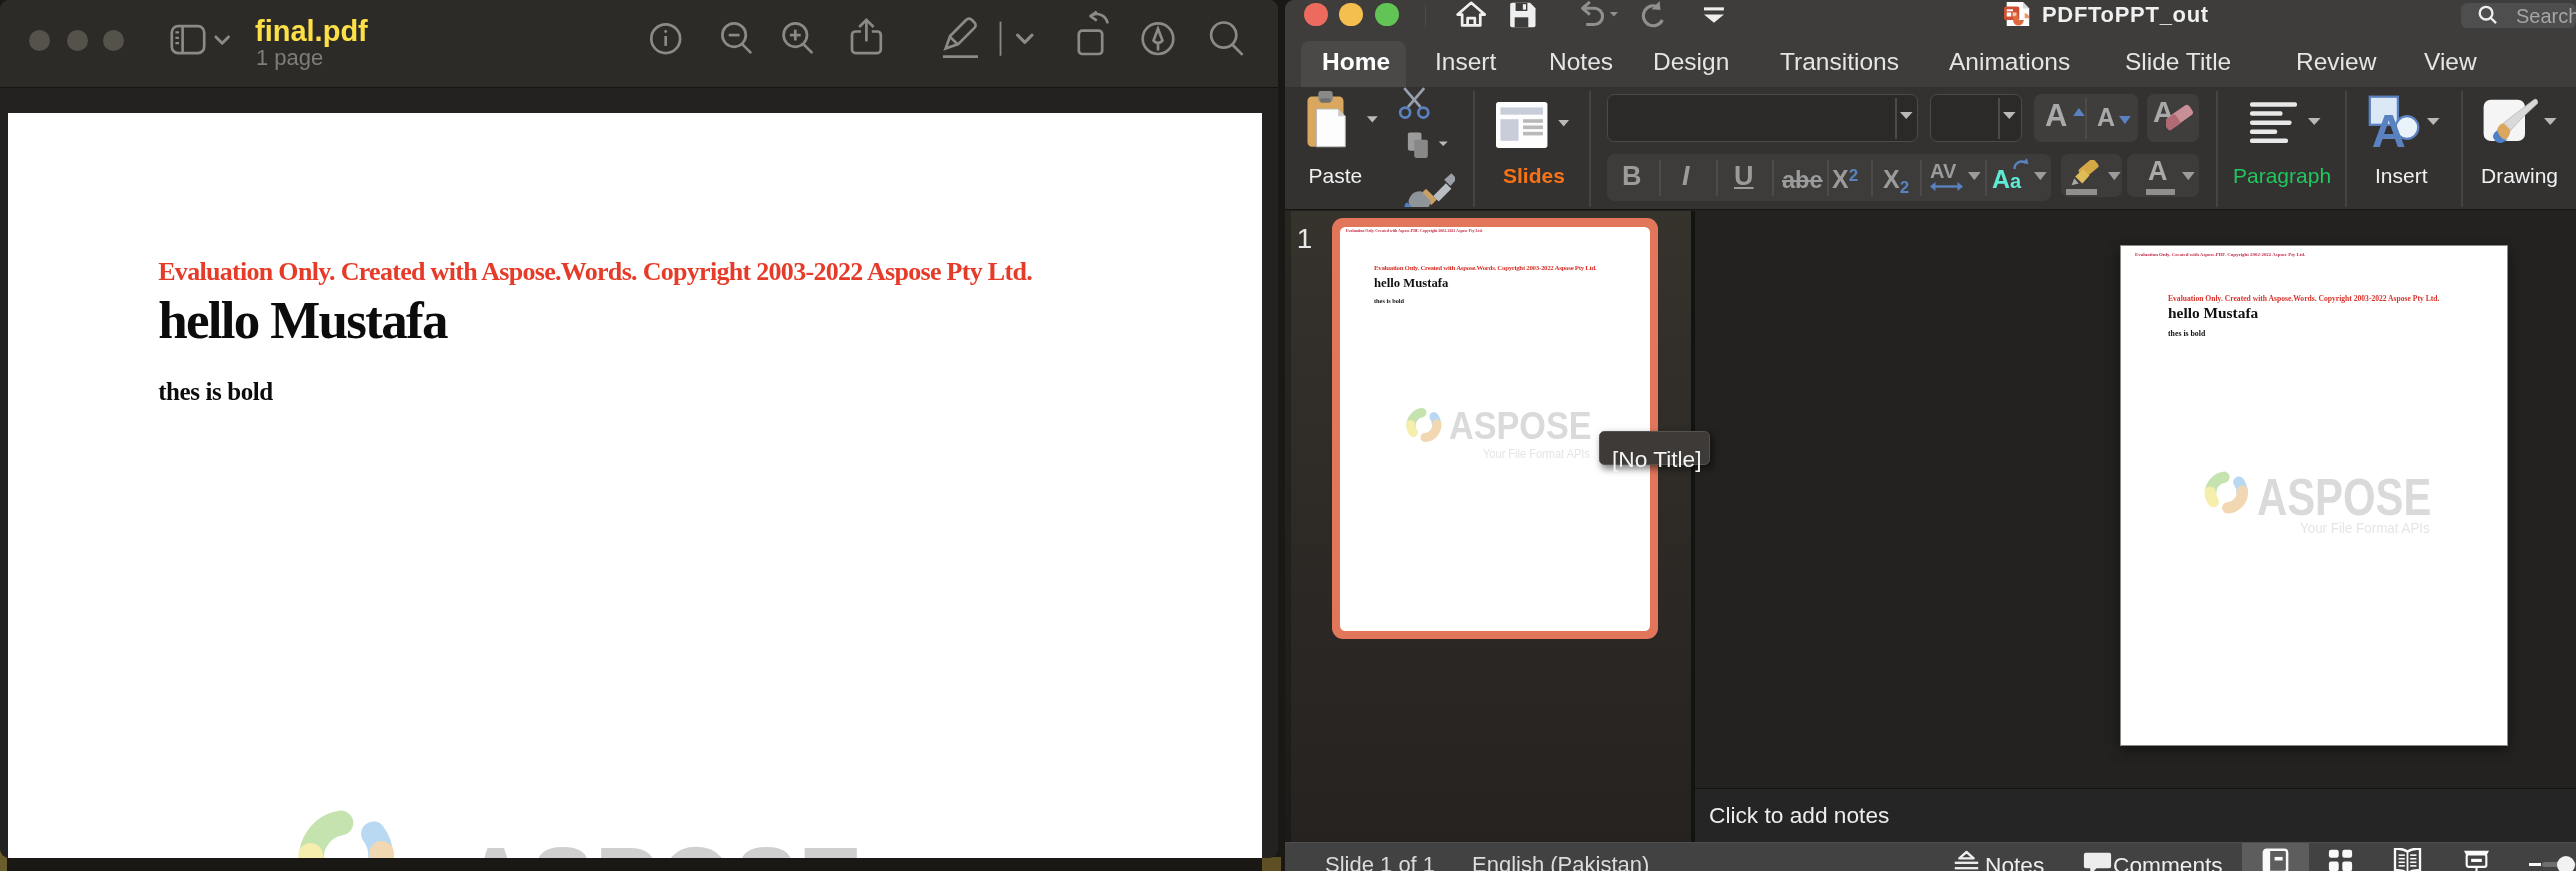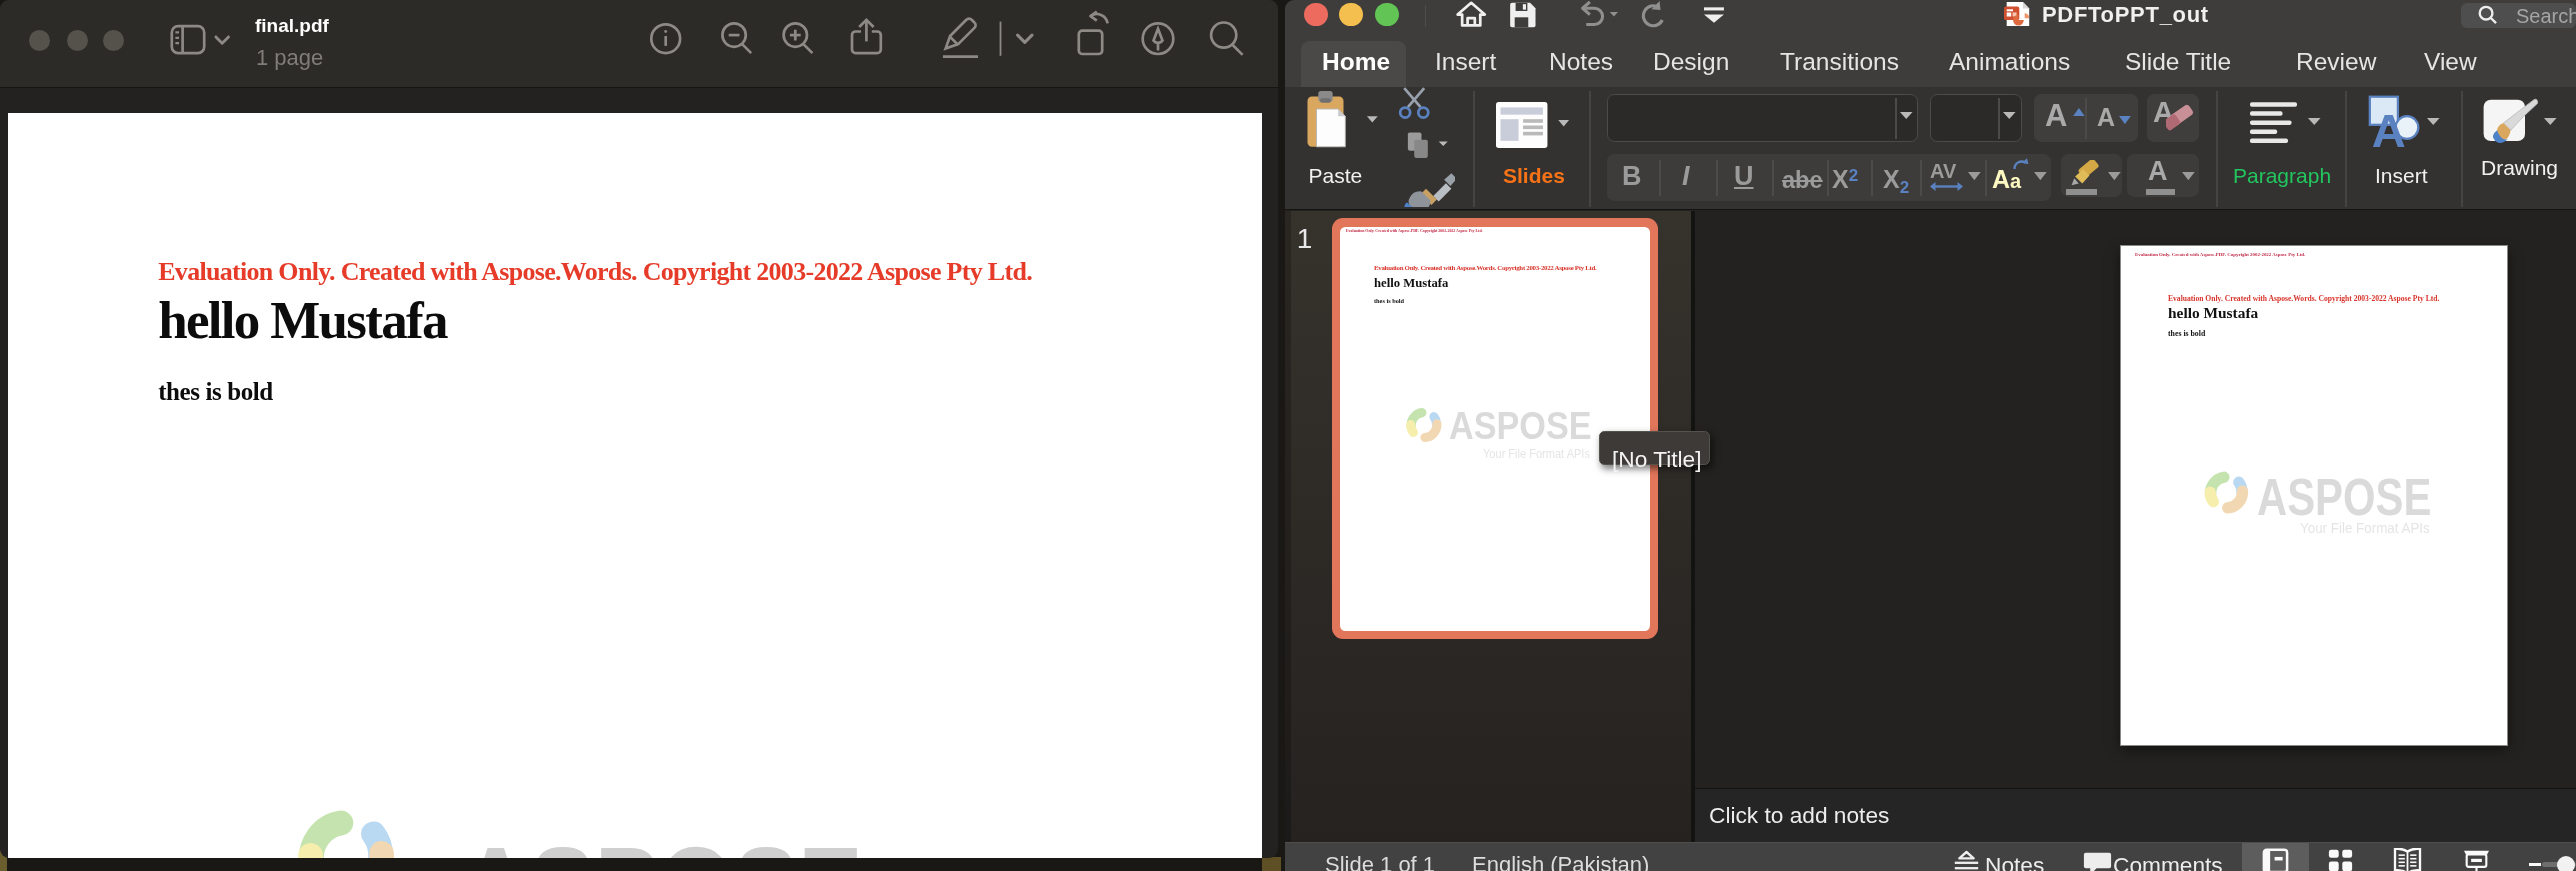--- a/index.html
+++ b/index.html
@@ -24,21 +24,21 @@
 
     <svg class="abs" style="left:170px;top:23.6px;" width="63" height="33" viewBox="0 0 70 36">
       <rect x="2" y="2" width="36" height="30" rx="7" fill="none" stroke="#8d8984" stroke-width="3"></rect>
       <line x1="14" y1="3" x2="14" y2="33" stroke="#8d8984" stroke-width="3"></line>
       <line x1="6" y1="9" x2="10" y2="9" stroke="#8d8984" stroke-width="2.4"></line>
       <line x1="6" y1="15" x2="10" y2="15" stroke="#8d8984" stroke-width="2.4"></line>
       <line x1="6" y1="21" x2="10" y2="21" stroke="#8d8984" stroke-width="2.4"></line>
       <path d="M51 14 l7 7 l7 -7" fill="none" stroke="#8d8984" stroke-width="3.2" stroke-linecap="round" stroke-linejoin="round"></path>
     </svg>
 
-    <div class="abs" style="left:255px;top:14.5px;font-size:19px;font-weight:700;color:#ffffff;">final.pdf</div>
+    <div class="abs" style="left:255px;top:14.5px;font-size:29px;font-weight:700;color:#fde047;">final.pdf</div>
     <div class="abs" style="left:256px;top:45px;font-size:22px;color:#807d78;">1 page</div>
 
     <svg class="abs" style="left:634px;top:9px;" width="634" height="63" viewBox="0 0 700 70">
       <g stroke="#8d8984" fill="none" stroke-width="3">
 
         <circle cx="33" cy="33" r="16"></circle>
         <line x1="33" y1="30" x2="33" y2="41"></line>
         <circle cx="33" cy="25" r="1.6" fill="#8d8984" stroke="none"></circle>
 
         <circle cx="109" cy="29" r="13"></circle>
@@ -238,21 +238,21 @@
       <div class="abs" style="left:598px;top:165px;font-size:25px;font-weight:700;color:#9b9b9b;">X<span style="font-size:17px;vertical-align:-5.4px;color:#5b82c0;">2</span></div>
       <div class="abs" style="left:645px;top:160px;font-size:20px;font-weight:700;color:#9b9b9b;">AV</div>
       <svg class="abs" style="left:645px;top:181px;" width="33" height="11" viewBox="0 0 36 12">
         <line x1="2" y1="6" x2="34" y2="6" stroke="#5b82c0" stroke-width="2.6"></line>
         <path d="M6 1 L0 6 l6 5 z" fill="#5b82c0"></path>
           <path d="M30 1 l6 5 l-6 5 z" fill="#5b82c0"></path>
       </svg>
       <svg class="abs" style="left:683px;top:172px;" width="12.7" height="8.2" viewBox="0 0 14 9">
           <path d="M0 0 l7 9 l7 -9 z" fill="#9b9b9b"></path>
         </svg>
-      <div class="abs" style="left:707px;top:165px;font-size:25px;font-weight:700;color:#fef9c3;">A<span style="font-size:20px;">a</span></div>
+      <div class="abs" style="left:707px;top:165px;font-size:25px;font-weight:700;color:#5eead4;">A<span style="font-size:20px;">a</span></div>
       <svg class="abs" style="left:728px;top:158px;" width="17" height="12.7" viewBox="0 0 22 16">
           <path d="M2 14 a9 9 0 0 1 14 -8" fill="none" stroke="#5b82c0" stroke-width="3"></path>
           <path d="M18 0 l2 8 l-8 -2 z" fill="#5b82c0"></path>
         </svg>
       <svg class="abs" style="left:749px;top:172px;" width="12.7" height="8.2" viewBox="0 0 14 9">
           <path d="M0 0 l7 9 l7 -9 z" fill="#9b9b9b"></path>
         </svg>
       <div class="abs" style="left:374px;top:160px;width:1.8px;height:36px;background:#4c4b4a;"></div>
       <div class="abs" style="left:431px;top:160px;width:1.8px;height:36px;background:#4c4b4a;"></div>
       <div class="abs" style="left:487px;top:160px;width:1.8px;height:36px;background:#4c4b4a;"></div>
@@ -307,21 +307,21 @@
       <div class="abs" style="left:1176px;top:91px;width:1.8px;height:116px;background:#454443;"></div>
       <svg class="abs" style="left:1195px;top:94px;" width="63" height="60" viewBox="0 0 70 66">
         <rect x="4" y="6" width="46" height="46" rx="8" fill="#f5f5f5"></rect>
         <path d="M64 10 Q48 24 34 40 l-8 -8 Q44 18 60 6 q4 -2 4 4 z" fill="#d9d9d9" stroke="#bbbbbb" stroke-width="1"></path>
         <path d="M34 40 l-8 -8 q-6 2 -7 8 q-1 8 6 10 q7 2 9 -10 z" fill="#d9a75e"></path>
         <path d="M19 40 q-8 6 -2 12 q6 5 14 -2 q-8 2 -12 -10 z" fill="#4d82c9"></path>
       </svg>
       <svg class="abs" style="left:1258px;top:117px;" width="14.5" height="9" viewBox="0 0 16 10">
           <path d="M1 1 l7 8 l7 -8 z" fill="#b9b9b9"></path>
         </svg>
-      <div class="abs" style="left:1196px;top:156px;font-size:21px;color:#f1f1f1;">Drawing</div>
+      <div class="abs" style="left:1196px;top:164px;font-size:21px;color:#f1f1f1;">Drawing</div>
     </div>
 
     <div class="abs" style="left:0;top:211px;width:406px;height:631px;background:linear-gradient(#36322c,#252220);"></div>
     <div class="abs" style="left:0;top:211px;width:6.3px;height:631px;background:rgba(0,0,0,0.22);"></div>
     <div class="abs" style="left:11.8px;top:223px;font-size:28px;color:#e8e8e8;">1</div>
 
     <div class="abs" style="left:47px;top:218px;width:326px;height:421px;background:#e2765b;border-radius:11px;"></div>
     <div class="abs" style="left:55px;top:227px;width:310px;height:404px;background:#ffffff;border-radius:5.4px;overflow:hidden;">
       <div class="abs ser" style="left:6.3px;top:1.8px;font-size:8.2px;font-weight:700;color:#c22b48;transform:scale(.48);transform-origin:0 0;white-space:nowrap;">Evaluation Only. Created with Aspose.PDF. Copyright 2002-2022 Aspose Pty Ltd.</div>
       <div class="abs ser" style="left:34px;top:38px;font-size:6.9px;font-weight:700;color:#d8342b;letter-spacing:-0.3px;white-space:nowrap;line-height:1;">Evaluation Only. Created with Aspose.Words. Copyright 2003-2022 Aspose Pty Ltd.</div>

